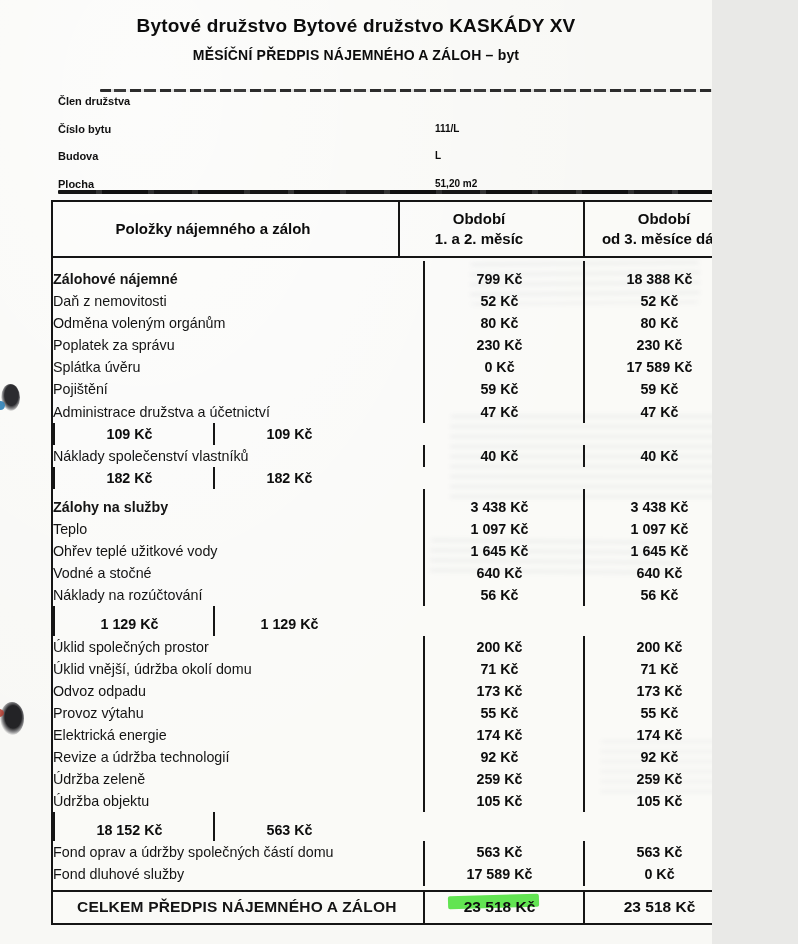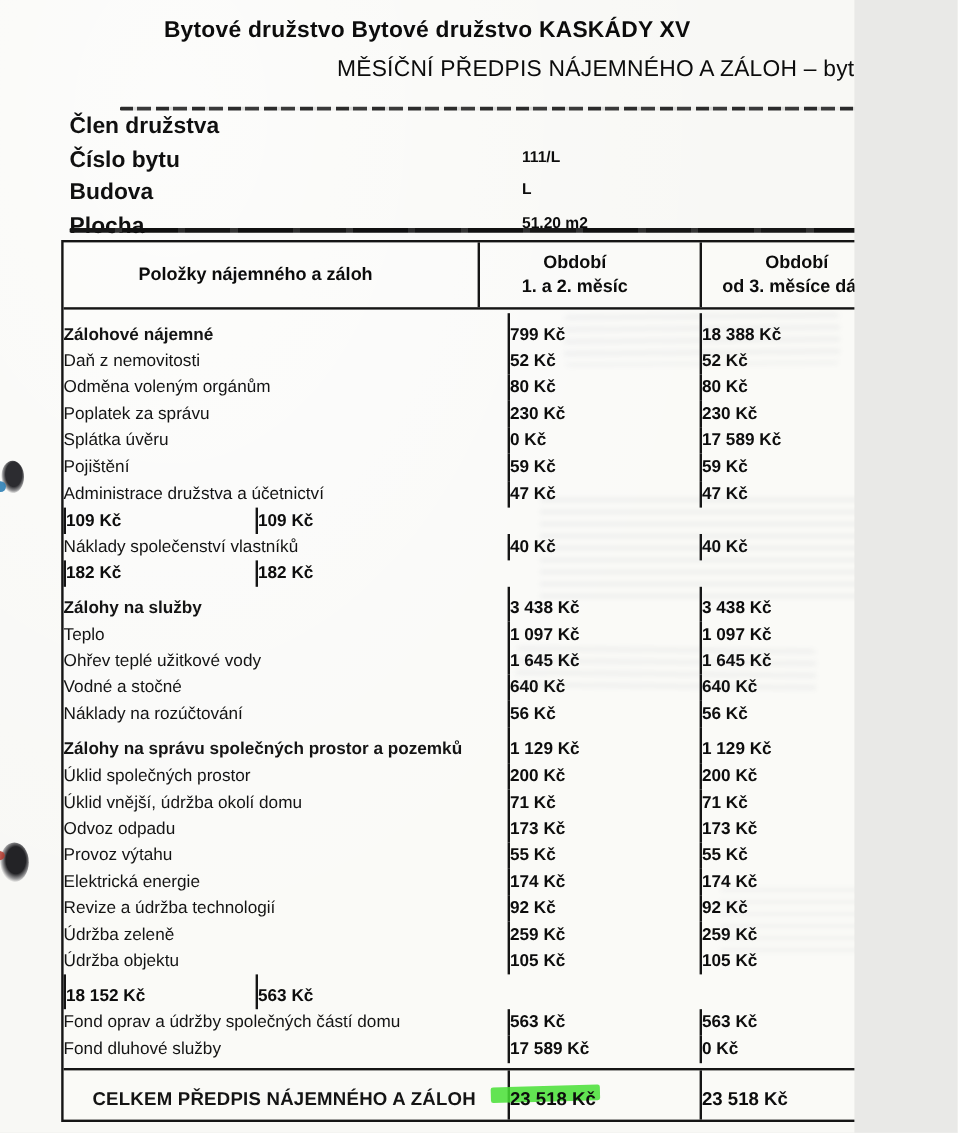--- a/index.html
+++ b/index.html
@@ -22,23 +22,23 @@
   .doc-title {
     padding-top:15px;
     text-align:center;
     font-size:19px;
     font-weight:bold;
     letter-spacing:.2px;
     color:#0c0c0c;
   }
   .doc-subtitle {
     margin-top:10px;
-    text-align:right;
-    font-size:19px;
-    font-weight:normal;
+    text-align:center;
+    font-size:14px;
+    font-weight:bold;
     letter-spacing:.2px;
     color:#0c0c0c;
   }
 
   
   .dash-line {
     position:absolute; left:100px; top:89px;
     width:672px; height:3px;
     background:repeating-linear-gradient(90deg,
       #2b2b2b 0 11px, rgba(43,43,43,.15) 11px 14px,
@@ -49,24 +49,24 @@
     position:absolute; left:58px; top:190px;
     width:733px; height:3.5px;
     background:repeating-linear-gradient(90deg,
       #161616 0 38px, #333 38px 44px, #101010 44px 90px, #2e2e2e 90px 96px);
     border-radius:1px;
   }
 
   
   .info { position:absolute; left:58px; top:95px; width:712px; }
   .info-row { position:relative; height:27.6px; }
-  .info-label { font-size:19px; font-weight:bold; color:#101010; }
+  .info-label { font-size:11px; font-weight:bold; color:#101010; }
   .info-value {
     position:absolute; left:377px; top:0;
-    font-size:13px; font-weight:bold; color:#0c0c0c;
+    font-size:10px; font-weight:bold; color:#0c0c0c;
   }
 
   
   .rent-table {
     position:absolute; left:51px; top:200px;
     width:694px;
     border:2.5px solid #151515;
     background:rgba(255,255,255,.25);
   }
   .thead { display:flex; border-bottom:2.5px solid #151515; }
@@ -78,31 +78,31 @@
   .th.c-label { flex:1; display:flex; align-items:center; justify-content:center; }
   .th.c-val  { width:160px; border-left:2px solid #151515;margin-left:25px; }
   .th .l2 { display:block; }
 
   .tbody { padding:3px 0 4px 0; }
   .trow { display:flex; }
   .cell { line-height:22.1px; font-size:14.3px; }
   .cell.c-label { flex:1; color:#141414; }
   .cell.c-val {
     width:160px; border-left:2px solid #151515;
-    text-align:left; padding-right:9px;
+    text-align:center; padding-right:9px;
     font-weight:bold; color:#0d0d0d;
     font-variant-numeric:tabular-nums;
   }
   .trow.group .cell { padding-top:7px; }
   .trow.group .c-label { font-weight:bold; }
 
   .trow-total { display:flex; border-top:2.5px solid #151515; }
   .trow-total .cell {
     font-weight:bold; font-size:15.5px;
-    padding-top:15px; padding-bottom:7px; line-height:19px;
+    padding-top:5px; padding-bottom:7px; line-height:19px;
   }
   .trow-total .c-label { padding-left:24px; letter-spacing:.2px; }
 
   
   .hl { position:relative; display:inline-block; }
   .hl::before {
     content:""; position:absolute;
     left:-16px; right:-3px; top:-2px; height:13px;
     background:linear-gradient(90deg, #35d32c, #52e43e 40%, #3fdc33);
     opacity:.85;
@@ -257,21 +257,20 @@
           <div class="cell c-label">Vodné a stočné</div>
           <div class="cell c-val">640 Kč</div>
           <div class="cell c-val">640 Kč</div>
         </div>
         <div class="trow">
           <div class="cell c-label">Náklady na rozúčtování</div>
           <div class="cell c-val">56 Kč</div>
           <div class="cell c-val">56 Kč</div>
         </div>
         <div class="trow group">
-          <div class="cell c-label">Zálohy na správu společných prostor a pozemků</div>
           <div class="cell c-val">1 129 Kč</div>
           <div class="cell c-val">1 129 Kč</div>
         </div>
         <div class="trow">
           <div class="cell c-label">Úklid společných prostor</div>
           <div class="cell c-val">200 Kč</div>
           <div class="cell c-val">200 Kč</div>
         </div>
         <div class="trow">
           <div class="cell c-label">Úklid vnější, údržba okolí domu</div>

